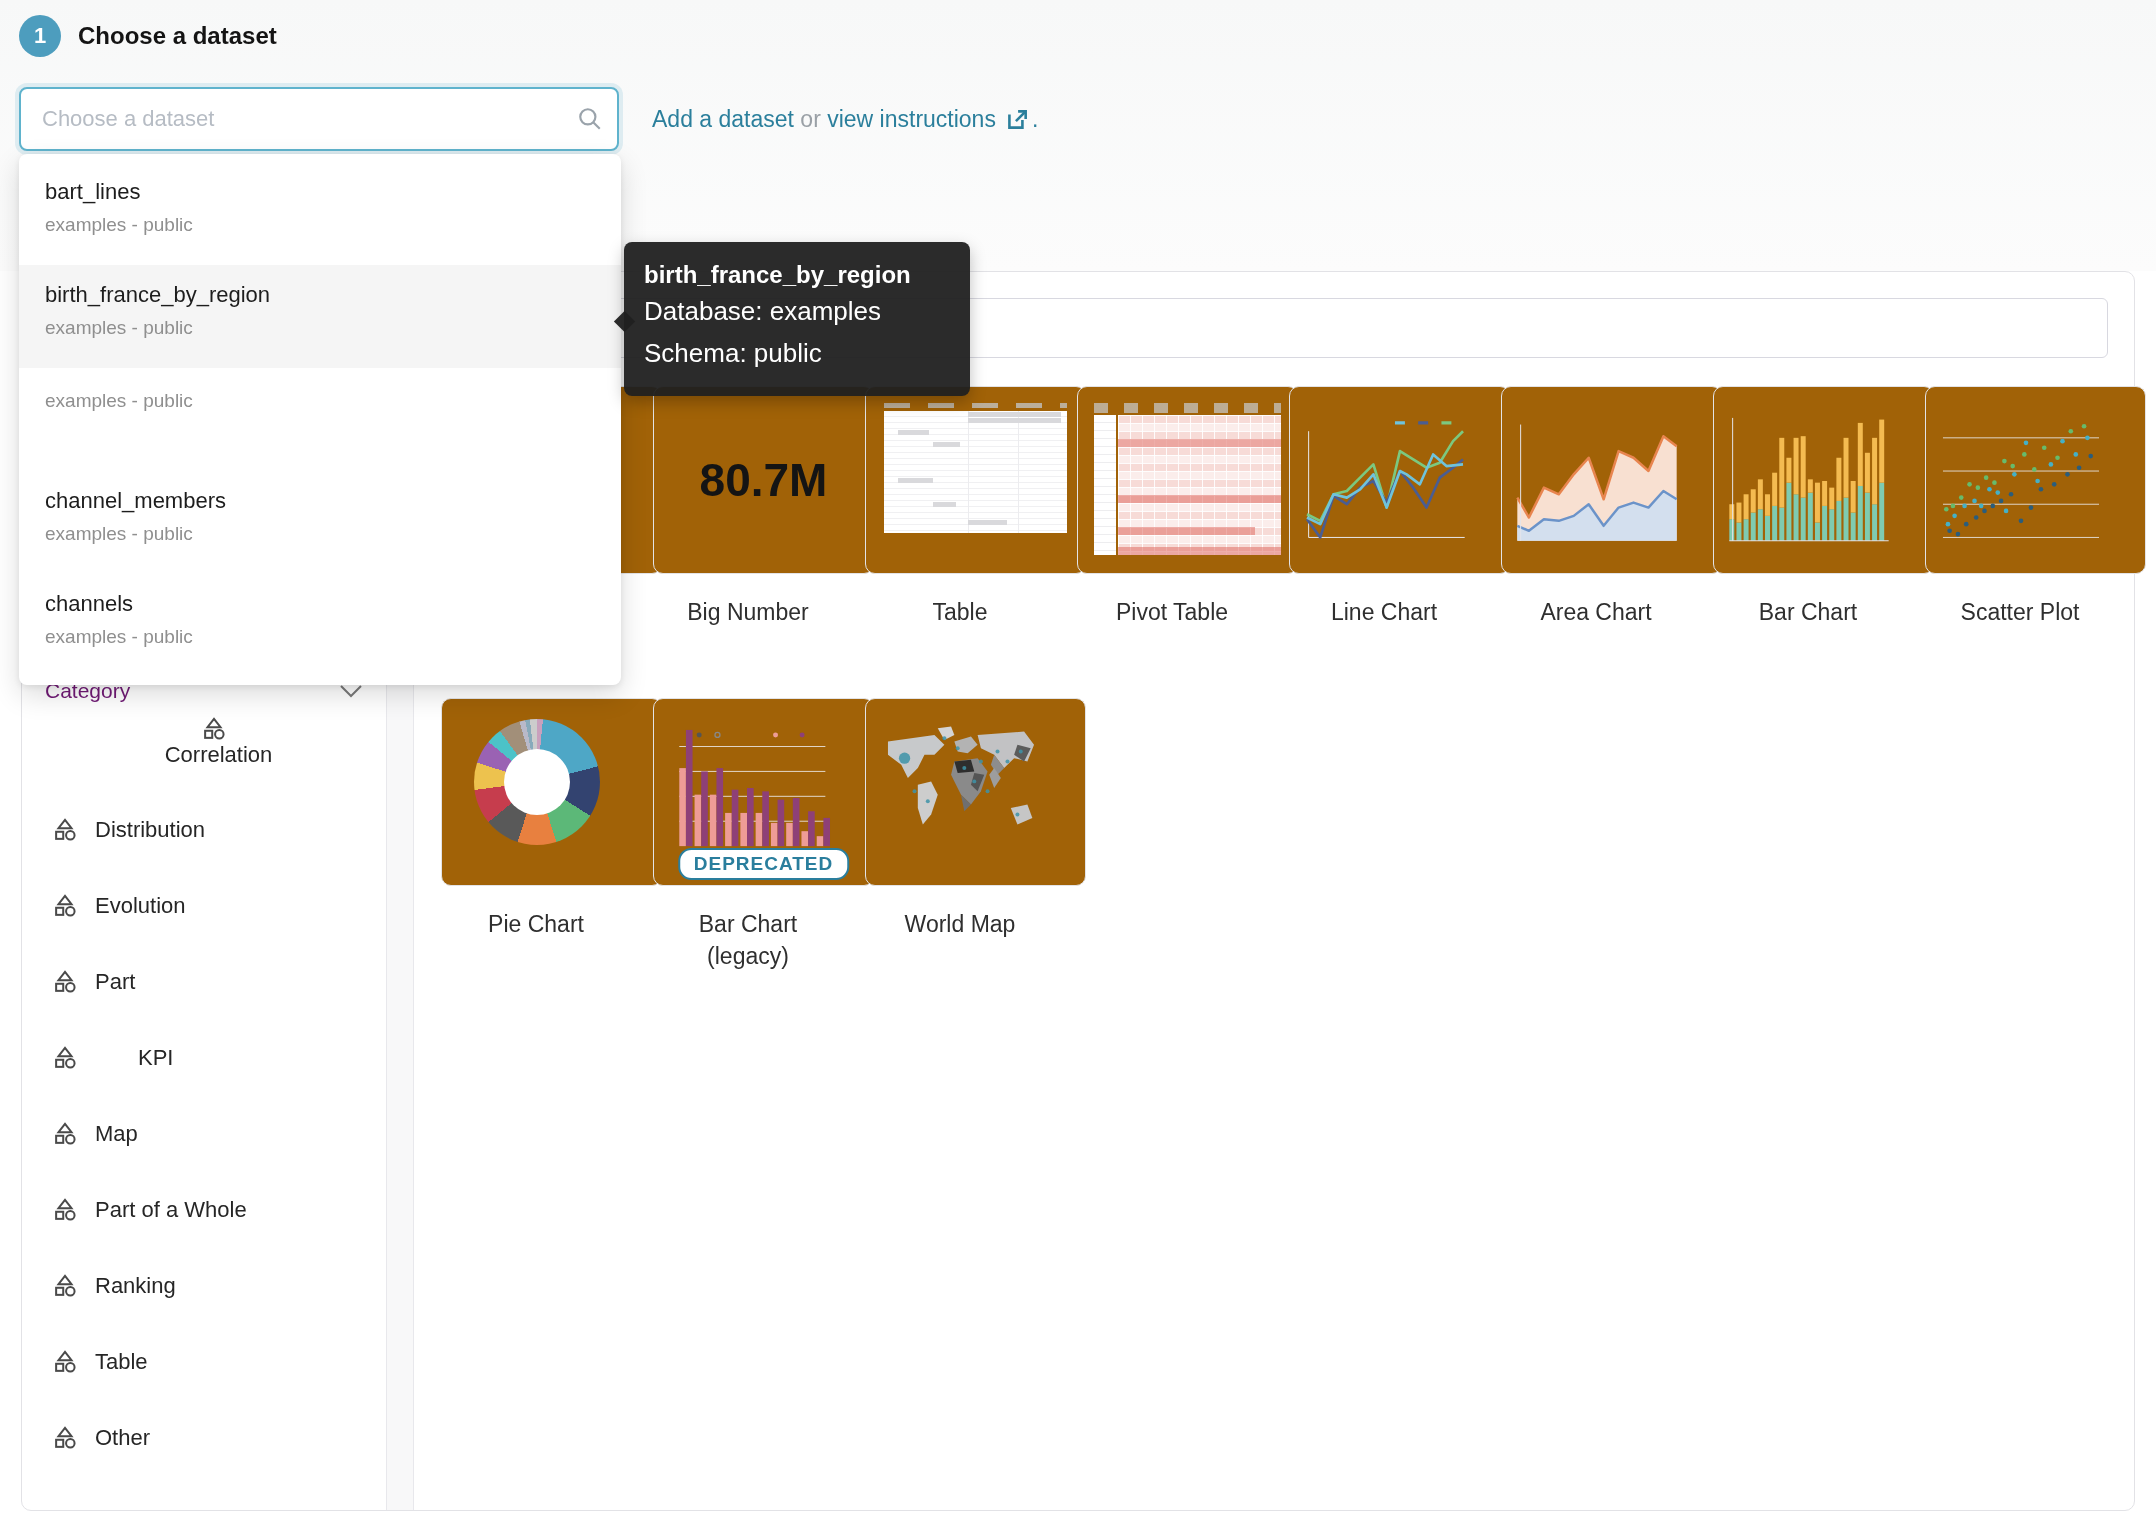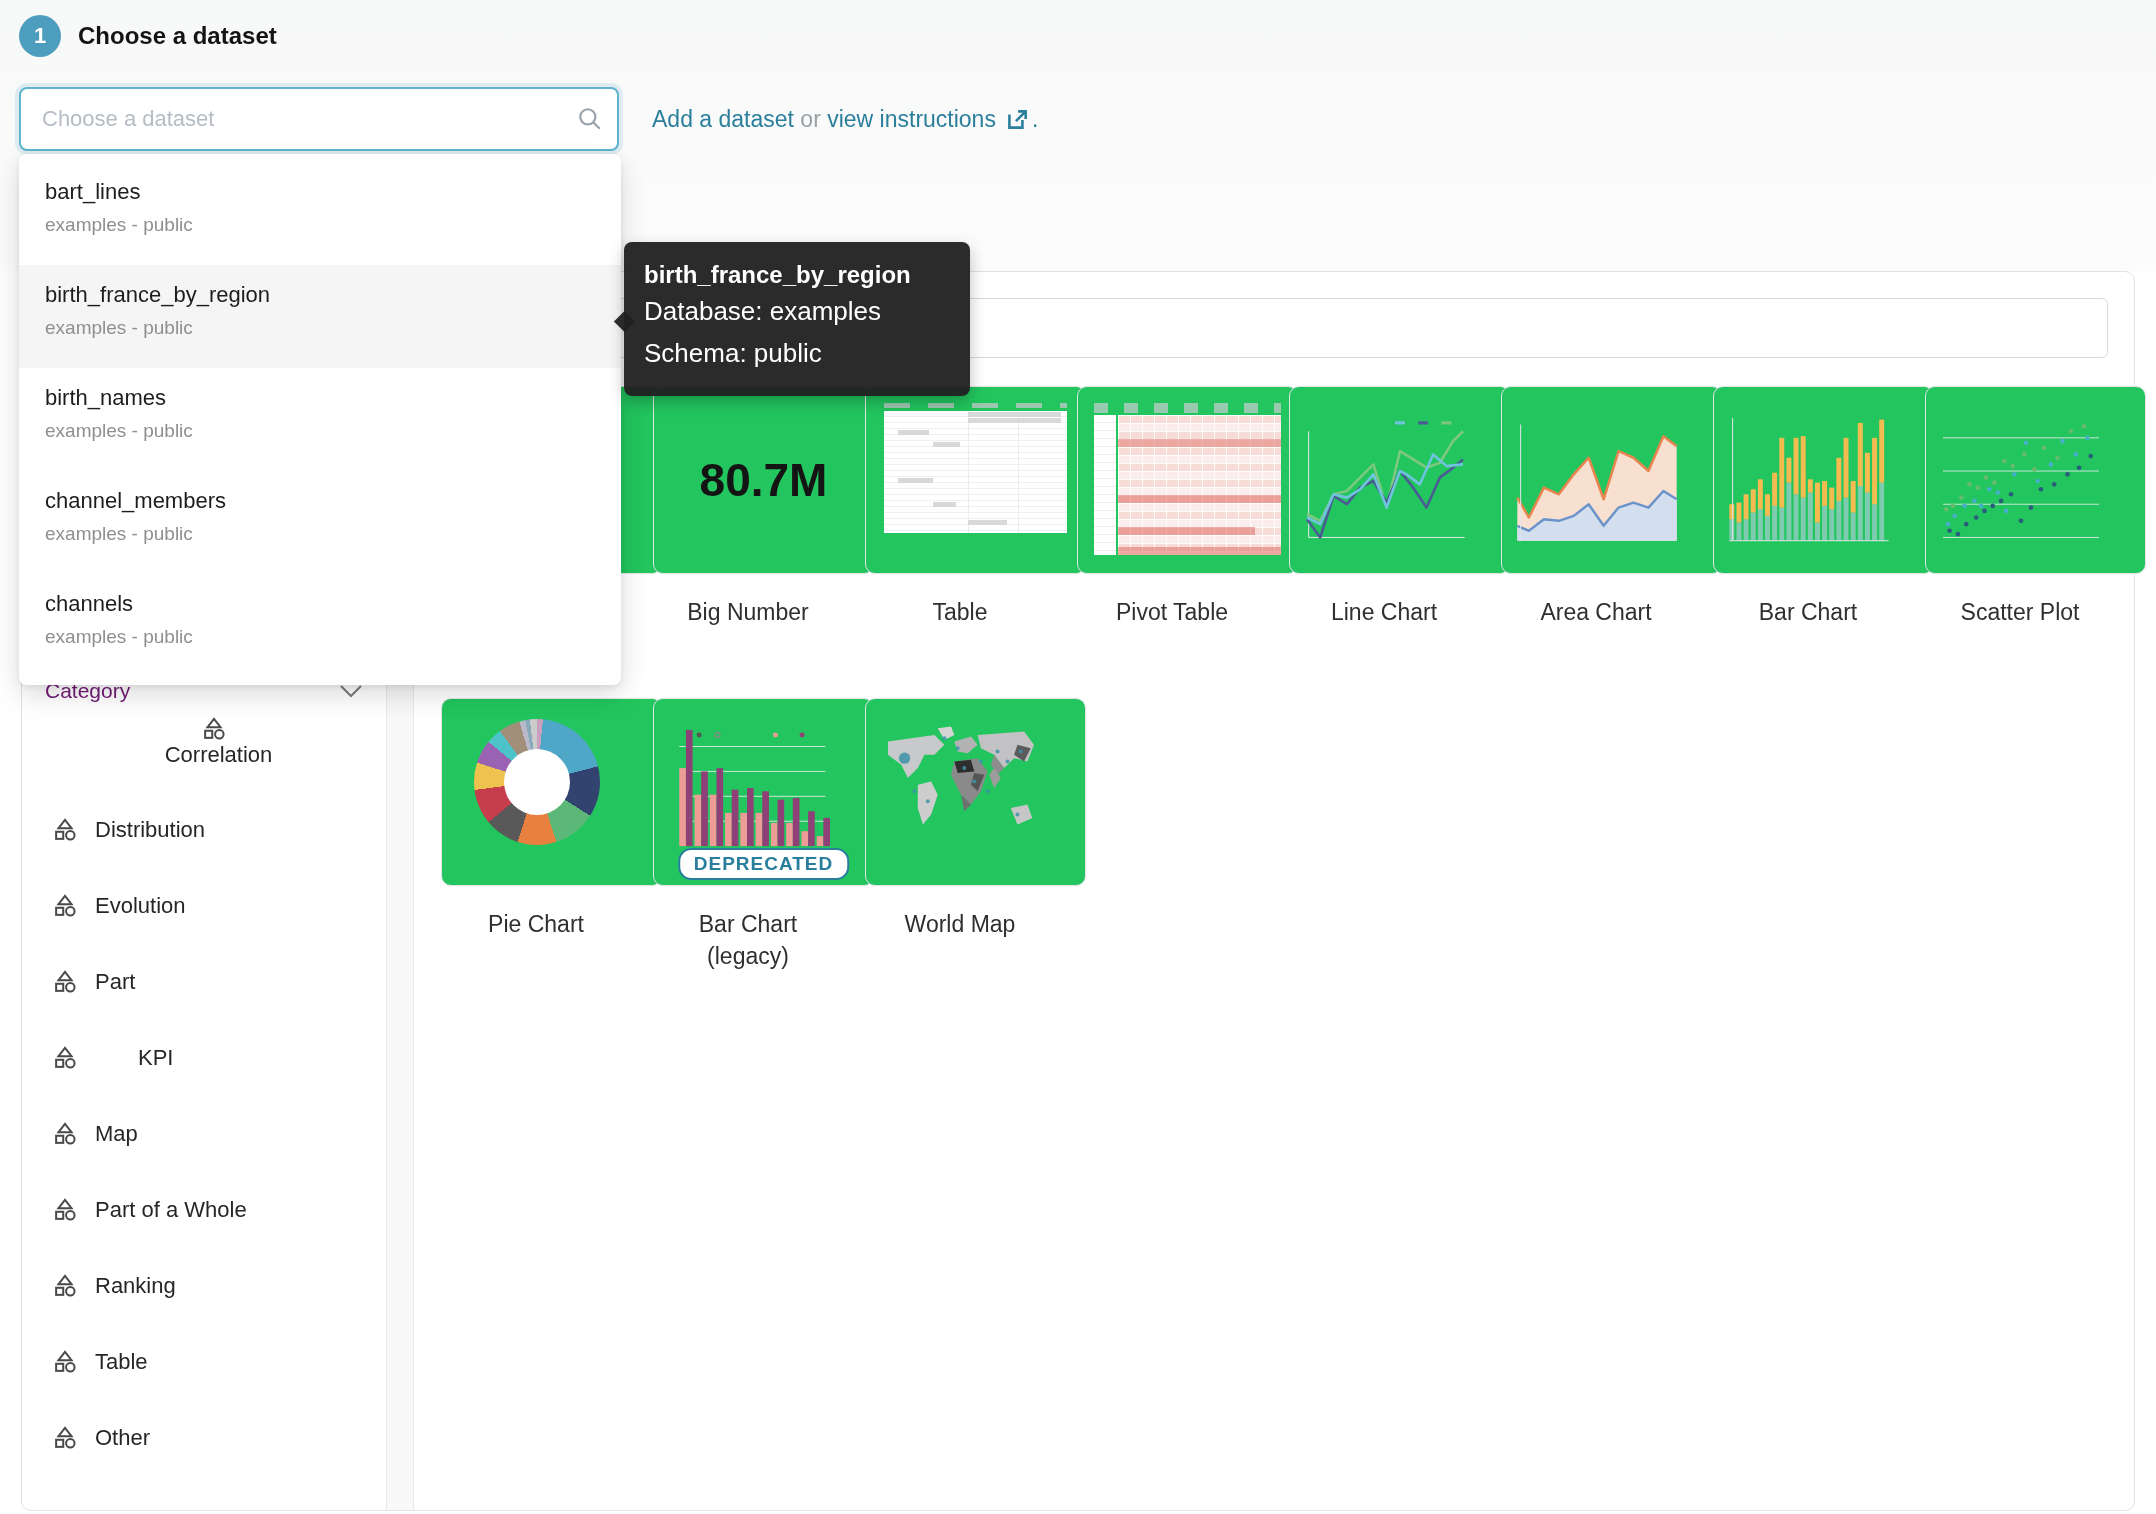--- a/index.html
+++ b/index.html
@@ -43,21 +43,21 @@
   #cat-header { left:45px; top:676px; width:320px; height:30px; display:flex;
     align-items:center; justify-content:space-between; z-index:2;
     font-size:21px; color:#701a75; }
   .side-item { position:absolute; left:45px; width:330px; height:76px; display:flex;
     align-items:center; z-index:2; cursor:pointer; }
   .side-item .icn { margin-left:7px; display:flex; }
   .side-item .lbl { margin-left:17px; font-size:22px; color:#262626; }
 
   
   .thumb { position:absolute; width:190px; z-index:3; text-align:center; }
-  .tbox { position:relative; width:221px; height:188px; background:#22c55e;
+  .tbox { position:relative; width:221px; height:188px; background:#a16207;
     border:1px solid #e3e3e6; border-radius:10px; overflow:hidden; }
   .tlabel { margin-top:22px; font-size:23px; color:#2f2f2f; line-height:32px; }
   .mini { position:absolute; inset:12px; }
   .partial-e { position:absolute; left:168px; top:252px; font-size:23px; color:#2f2f2f; }
 
   
   .bignum { position:absolute; inset:0; display:flex; align-items:center;
     justify-content:center; font-size:46px; font-weight:bold; color:#141414; }
 
   
@@ -567,21 +567,20 @@
 <div class="abs" id="dataset-dropdown">
   <div class="dd-item">
     <div class="dd-name">bart_lines</div>
     <div class="dd-schema">examples - public</div>
   </div>
   <div class="dd-item hovered">
     <div class="dd-name">birth_france_by_region</div>
     <div class="dd-schema">examples - public</div>
   </div>
   <div class="dd-item">
-    <div class="dd-name">birth_names</div>
     <div class="dd-schema">examples - public</div>
   </div>
   <div class="dd-item">
     <div class="dd-name">channel_members</div>
     <div class="dd-schema">examples - public</div>
   </div>
   <div class="dd-item">
     <div class="dd-name">channels</div>
     <div class="dd-schema">examples - public</div>
   </div>

